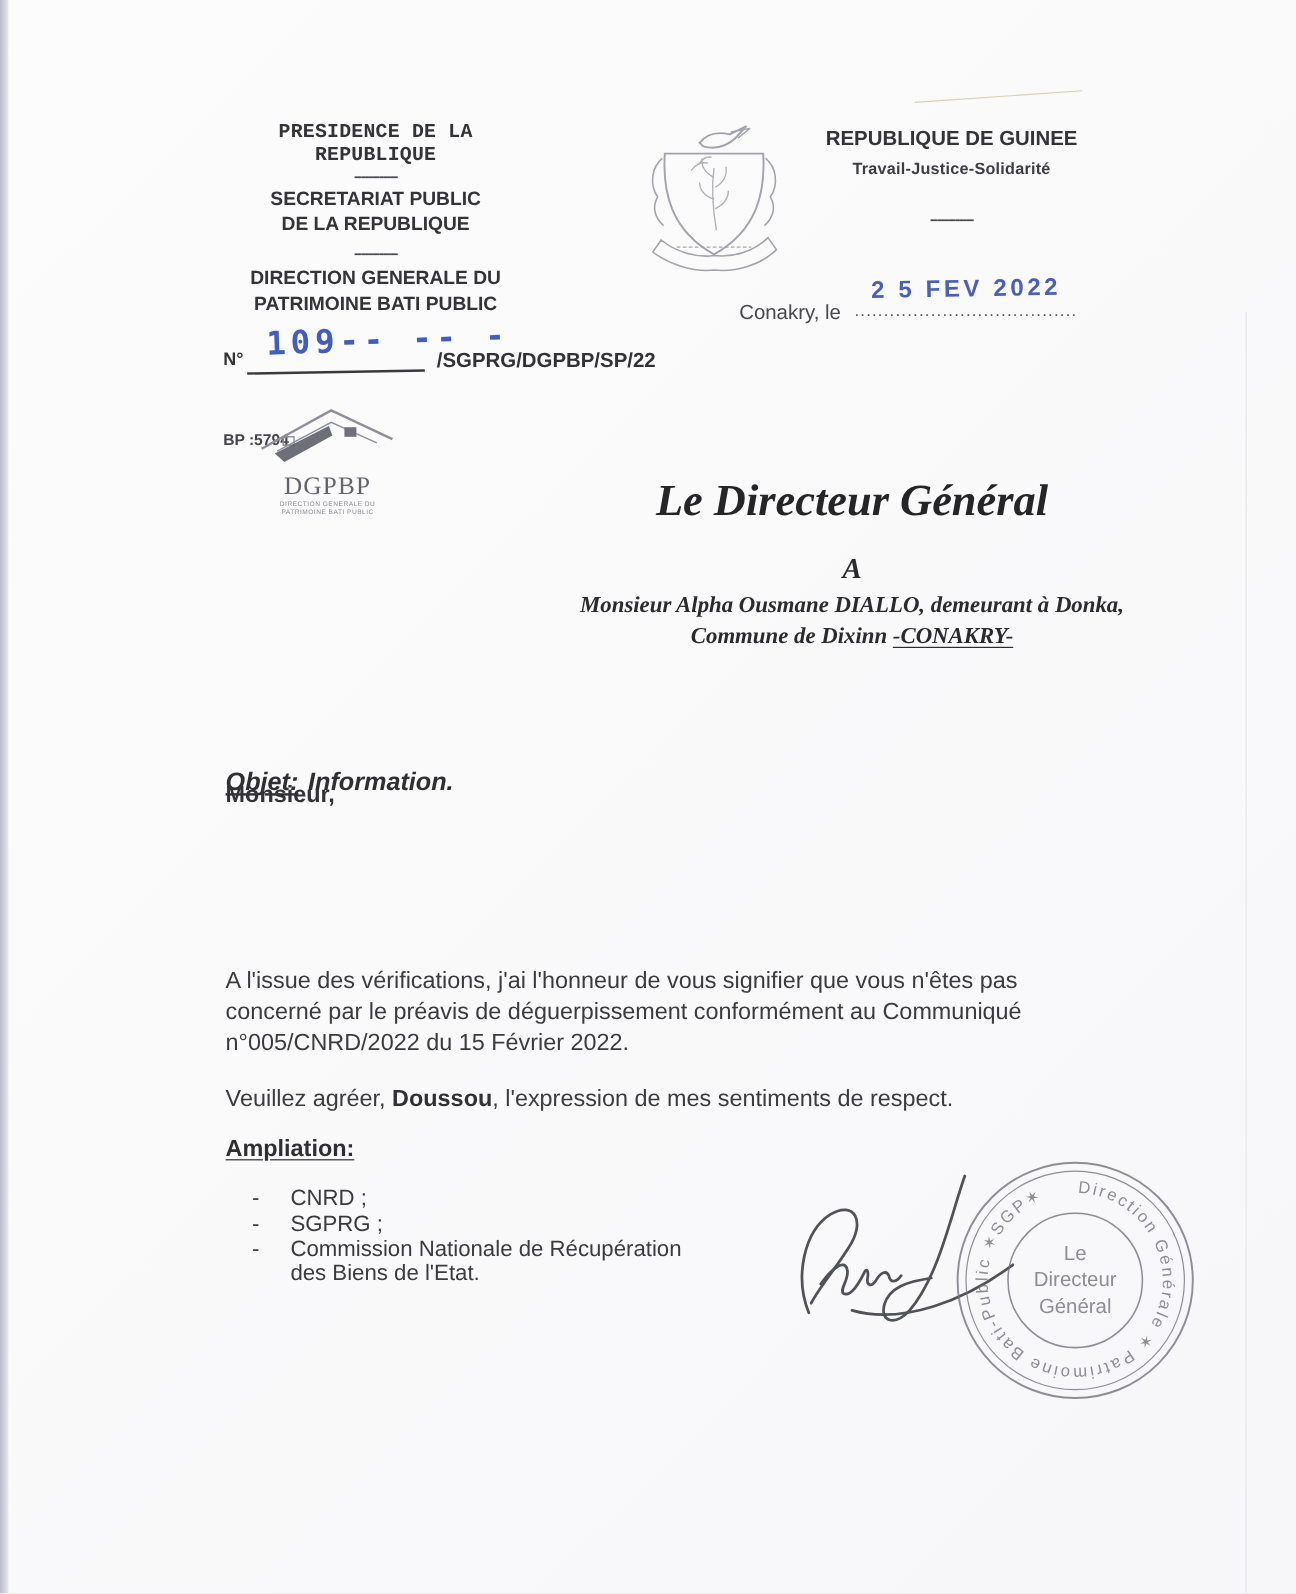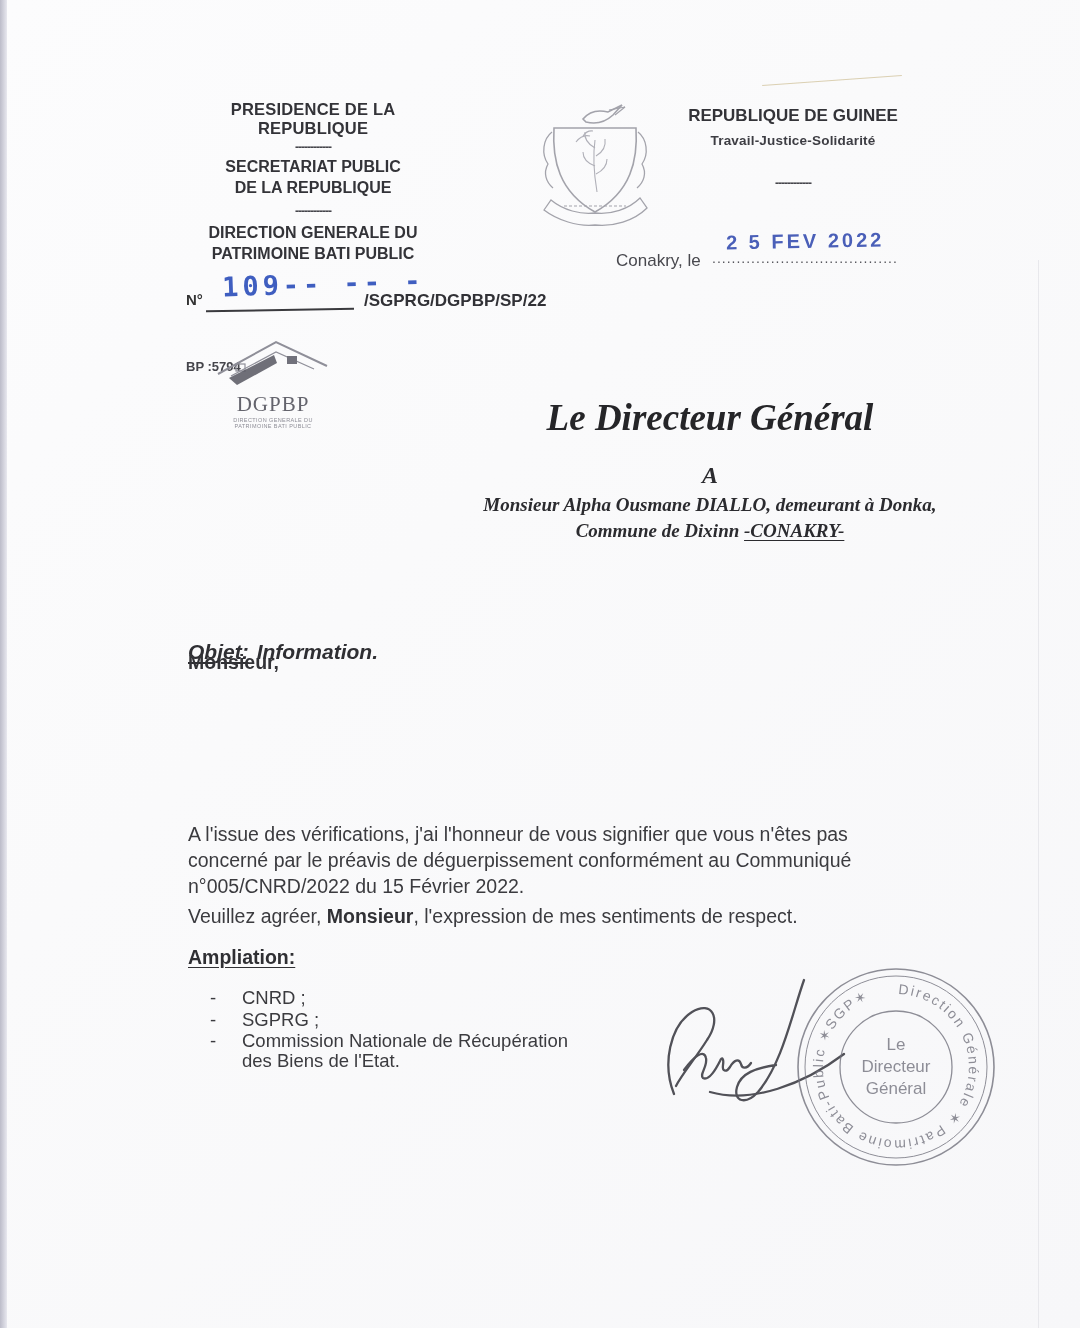--- a/index.html
+++ b/index.html
@@ -9,21 +9,21 @@
     font-family:"Liberation Sans",sans-serif;color:#3b3b3f;
   }
   .abs{position:absolute;}
   .scan-left-strip{left:0;top:0;width:7px;height:100%;
     background:linear-gradient(to right,#bcbcc9,#e8e8ef);}
   .scan-right-line{left:1038px;top:260px;width:1px;height:1068px;background:#e4e4e9;opacity:.8;}
   .scan-hair{left:762px;top:80px;width:140px;height:1px;background:#cdbd93;opacity:.7;transform:rotate(-4deg);}
 
   
   .hdr-left{left:183px;top:100px;width:260px;text-align:center;font-weight:bold;}
-  .hdr-left .l1{font-size:16.5px;letter-spacing:.2px;color:#333338;}
+  .hdr-left .l1{font-size:16.5px;letter-spacing:.2px;color:#333338;font-family:Liberation Mono, monospace;}
   .divider{font-size:12px;font-weight:bold;letter-spacing:-1px;color:#46464c;line-height:10px;}
   .hdr-left .grp{font-size:16px;line-height:21px;color:#333338;}
   .m-t4{margin-top:4px;} .m-t6{margin-top:6px;} .m-t8{margin-top:8px;}
 
   .ref-no{left:186px;top:291px;font-size:15px;font-weight:bold;color:#333;}
   .ref-stamp{left:222px;top:268px;font-size:27px;font-weight:bold;color:#3f5ec0;
     letter-spacing:4px;transform:rotate(-2deg);font-family:"DejaVu Sans Mono",monospace;}
   .ref-underline{left:206px;top:309px;width:148px;height:2px;background:#3a3a3e;transform:rotate(-1deg);}
   .ref-suffix{left:364px;top:291px;font-size:17px;font-weight:bold;color:#313136;}
   .ref-bp{left:186px;top:315px;font-size:13px;font-weight:bold;color:#45454b;margin-top:44px;}
@@ -61,21 +61,21 @@
   .u{text-decoration:underline;text-underline-offset:3px;}
 
   
   .objet{left:188px;top:640px;font-size:21px;color:#2f2f33;font-style:italic;}
   .objet .lbl{font-weight:bold;text-decoration:underline;text-underline-offset:3px;}
   .objet .val{font-weight:bold;margin-left:8px;}
   .salutation{left:188px;top:651px;font-size:19.5px;font-weight:bold;color:#333337;}
   .para{left:188px;top:0;width:732px;font-size:19.5px;line-height:26px;color:#3b3b3f;
     white-space:pre-line;}
   .p1{top:694px;}
-  .p2{top:804px;margin-top:17px;}
+  .p2{top:804px;}
   .p3{top:903px;white-space:normal;}
   .p3 b{color:#313135;}
   .ampl{left:188px;top:946px;font-size:19.5px;font-weight:bold;color:#2f2f33;
     text-decoration:underline;text-underline-offset:3px;}
   .list{left:210px;top:988px;font-size:18.5px;color:#3b3b3f;}
   .list .row{display:flex;margin-bottom:2px;line-height:19.5px;}
   .list .dash{width:32px;}
   .list .txt{white-space:pre-line;}
 
   
@@ -159,21 +159,21 @@
   <div class="abs addr1">Monsieur Alpha Ousmane DIALLO, demeurant à Donka,</div>
   <div class="abs addr2"><span>Commune de Dixinn  </span><span class="u">-CONAKRY-</span></div>
 
   <div class="abs objet">
     <span class="lbl">Objet:</span><span class="val">Information.</span>
   </div>
   <div class="abs salutation">Monsieur,</div>
   <div class="abs para p2">A l'issue des vérifications, j'ai l'honneur de vous signifier que vous n'êtes pas
 concerné par le préavis de déguerpissement conformément au Communiqué
 n°005/CNRD/2022 du 15 Février 2022.</div>
-  <div class="abs para p3"><span>Veuillez agréer, </span><b>Monsieur</b><span>, l'expression de mes sentiments de respect.</span></div>
+  <div class="abs para p3"><span>Veuillez agréer, </span><b>Doussou</b><span>, l'expression de mes sentiments de respect.</span></div>
 
   <div class="abs ampl">Ampliation:</div>
   <div class="abs list">
     <div class="row">
       <span class="dash">-</span>
       <span class="txt">CNRD ;</span>
     </div>
     <div class="row">
       <span class="dash">-</span>
       <span class="txt">SGPRG ;</span>

